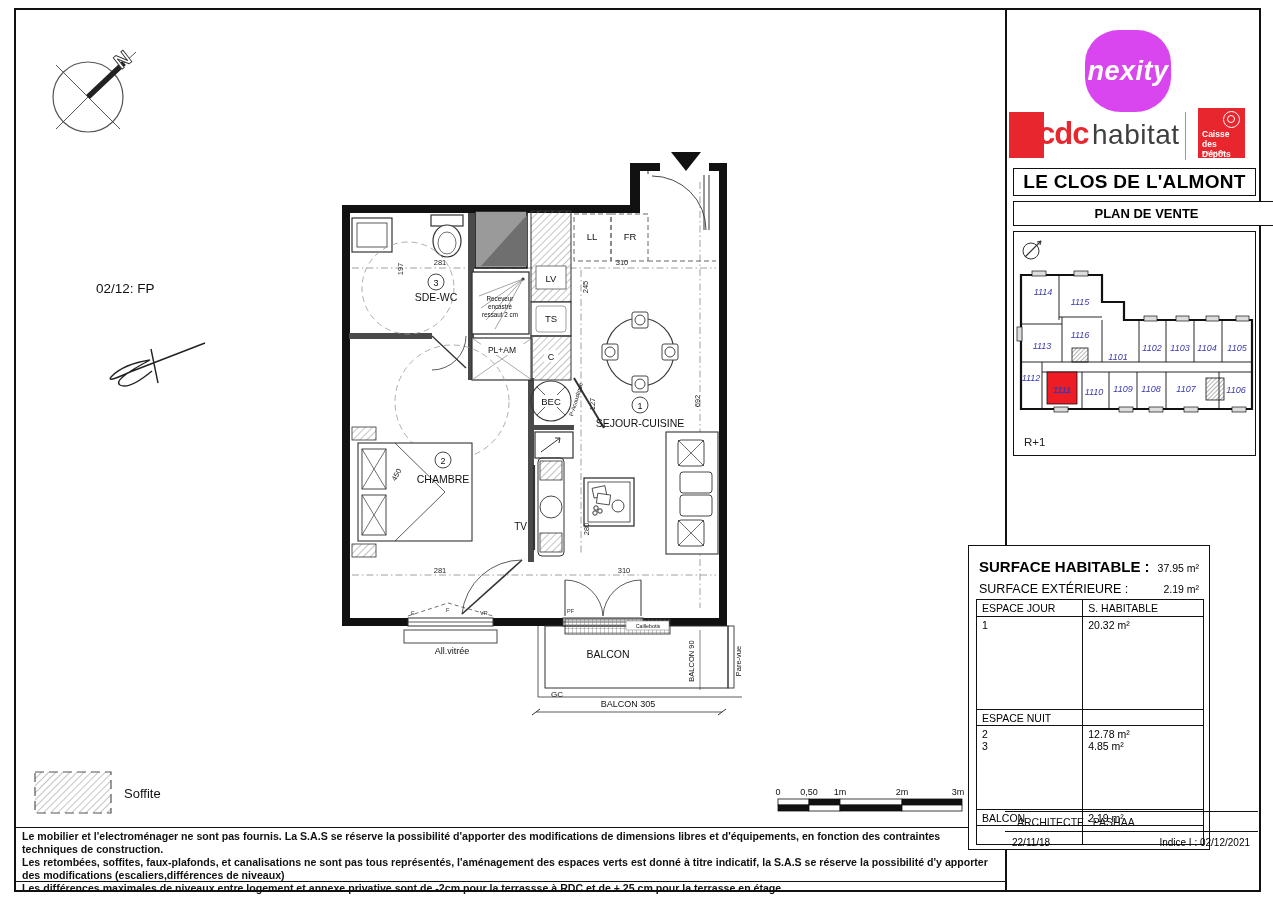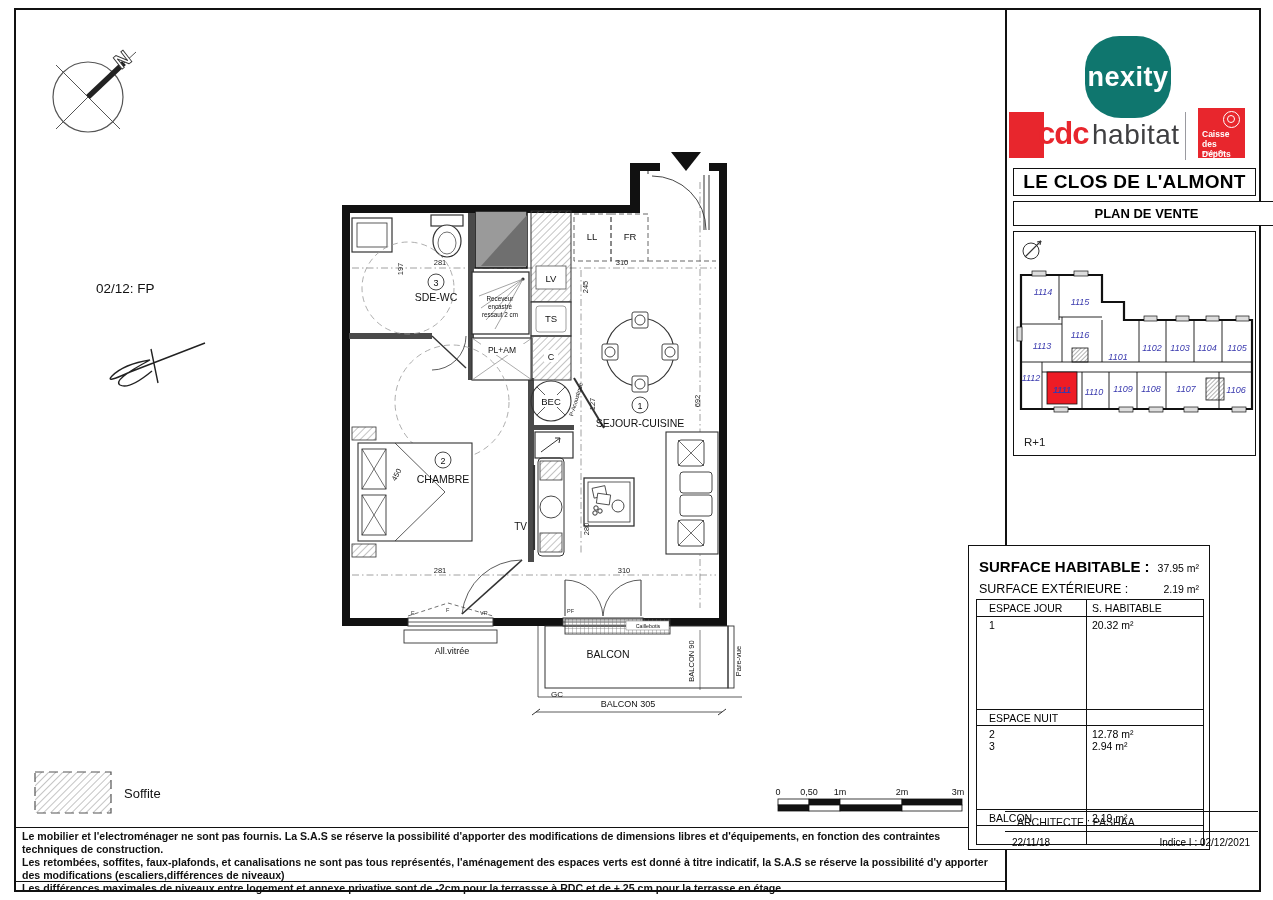--- a/index.html
+++ b/index.html
@@ -9,21 +9,21 @@
   
   #frame{left:14px;top:8px;width:1243px;height:880px;border:2px solid #111;}
   #vdivider{left:1005px;top:8px;width:0;height:882px;border-left:2px solid #111;}
   
   #disclaimer{left:22px;top:830px;width:975px;font-size:10.6px;font-weight:700;color:#111;line-height:13px;}
   #disc-top{left:16px;top:827px;width:989px;border-top:1.5px solid #111;}
   #disc-bottom{left:16px;top:881px;width:989px;border-top:1.5px solid #111;}
   
   .panel-box{position:absolute;border:1.5px solid #111;background:#fff;box-sizing:border-box;}
   .ctr{display:flex;align-items:center;justify-content:center;}
-  #nexity-blob{left:1085px;top:36px;width:86px;height:82px;background:#0f766e;border-radius:40% 40% 42% 42%;}
+  #nexity-blob{left:1085px;top:30px;width:86px;height:82px;background:#d946ef;border-radius:40% 40% 42% 42%;font-style:italic;}
   #nexity-blob span{color:#fff;font-size:27px;font-weight:700;letter-spacing:.5px;}
   #cdc-square{left:1009px;top:112px;width:35px;height:46px;background:#e8262d;}
   #cdc-text{left:1038px;top:116px;font-size:31px;font-weight:700;color:#e8262d;letter-spacing:-1px;}
   #habitat-text{left:1092px;top:119px;font-size:28px;font-weight:400;color:#3f3f41;letter-spacing:.5px;}
   #logo-divider{left:1185px;top:112px;height:48px;border-left:1px solid #9a9aa0;}
   #caisse-square{left:1198px;top:108px;width:47px;height:50px;background:#e8262d;color:#fff;overflow:hidden;}
   #caisse-square .emb{position:absolute;right:5px;top:3px;width:15px;height:15px;border-radius:50%;border:1.5px solid #fff;}
   #caisse-square .emb:after{content:"";position:absolute;left:3px;top:3px;width:6px;height:6px;border-radius:50%;border:1px solid #fff;}
   #caisse-square .t1{position:absolute;left:4px;top:21px;font-size:8.5px;font-weight:700;}
   #caisse-square .t2{position:absolute;left:4px;top:31px;font-size:8.5px;font-weight:700;}
@@ -40,21 +40,21 @@
   .surf-line{position:absolute;left:10px;right:10px;display:flex;justify-content:space-between;align-items:baseline;}
   #surf-hab{top:12px;}
   #surf-hab .lbl{font-size:15px;font-weight:700;}
   #surf-ext{top:36px;}
   #surf-ext .lbl{font-size:12.5px;font-weight:400;}
   .surf-line .val{font-size:10.5px;}
   #surf-table{position:absolute;left:7px;top:53px;width:226px;border:1.2px solid #111;}
   .st-row{display:flex;border-bottom:1.2px solid #111;box-sizing:border-box;}
   .st-row:last-child{border-bottom:none;}
   .st-cell{box-sizing:border-box;padding:2px 5px;font-size:10.5px;}
-  .st-left{width:47%;border-right:1.2px solid #111;margin-left:7px;}
+  .st-left{width:47%;border-right:1.2px solid #111;}
   .st-right{width:53%;}
   .st-head{font-size:10.5px;}
   #footer-box{left:1005px;top:811px;width:253px;height:42px;border-top:1.5px solid #111;}
   #footer-arch{position:absolute;left:12px;top:4px;font-size:10.5px;color:#111;}
   #footer-row{position:absolute;left:0;top:19px;width:100%;height:23px;border-top:1.2px solid #111;}
   #footer-date{position:absolute;left:7px;top:5px;font-size:10px;}
   #footer-indice{position:absolute;right:8px;top:5px;font-size:10px;}
   svg text{font-family:"Liberation Sans", sans-serif;}
   .unit-lbl{fill:#3a3aae;font-style:italic;font-size:9px;}
 </style>
@@ -485,21 +485,21 @@
         <div class="st-cell st-left st-head">ESPACE NUIT</div>
         <div class="st-cell" style="width:53%"></div>
       </div>
       <div class="st-row" style="height:84px">
         <div class="st-cell st-left">
           <div>2</div>
           <div>3</div>
         </div>
         <div class="st-cell st-right">
           <div>12.78 m²</div>
-          <div>2.94 m²</div>
+          <div>4.85 m²</div>
         </div>
       </div>
       <div class="st-row" style="height:16px">
         <div class="st-cell st-left">BALCON</div>
         <div class="st-cell st-right">2.19 m²</div>
       </div>
       <div class="st-row" style="height:18px">
         <div class="st-cell st-left"></div>
           <div class="st-cell" style="width:53%"></div>
       </div>

